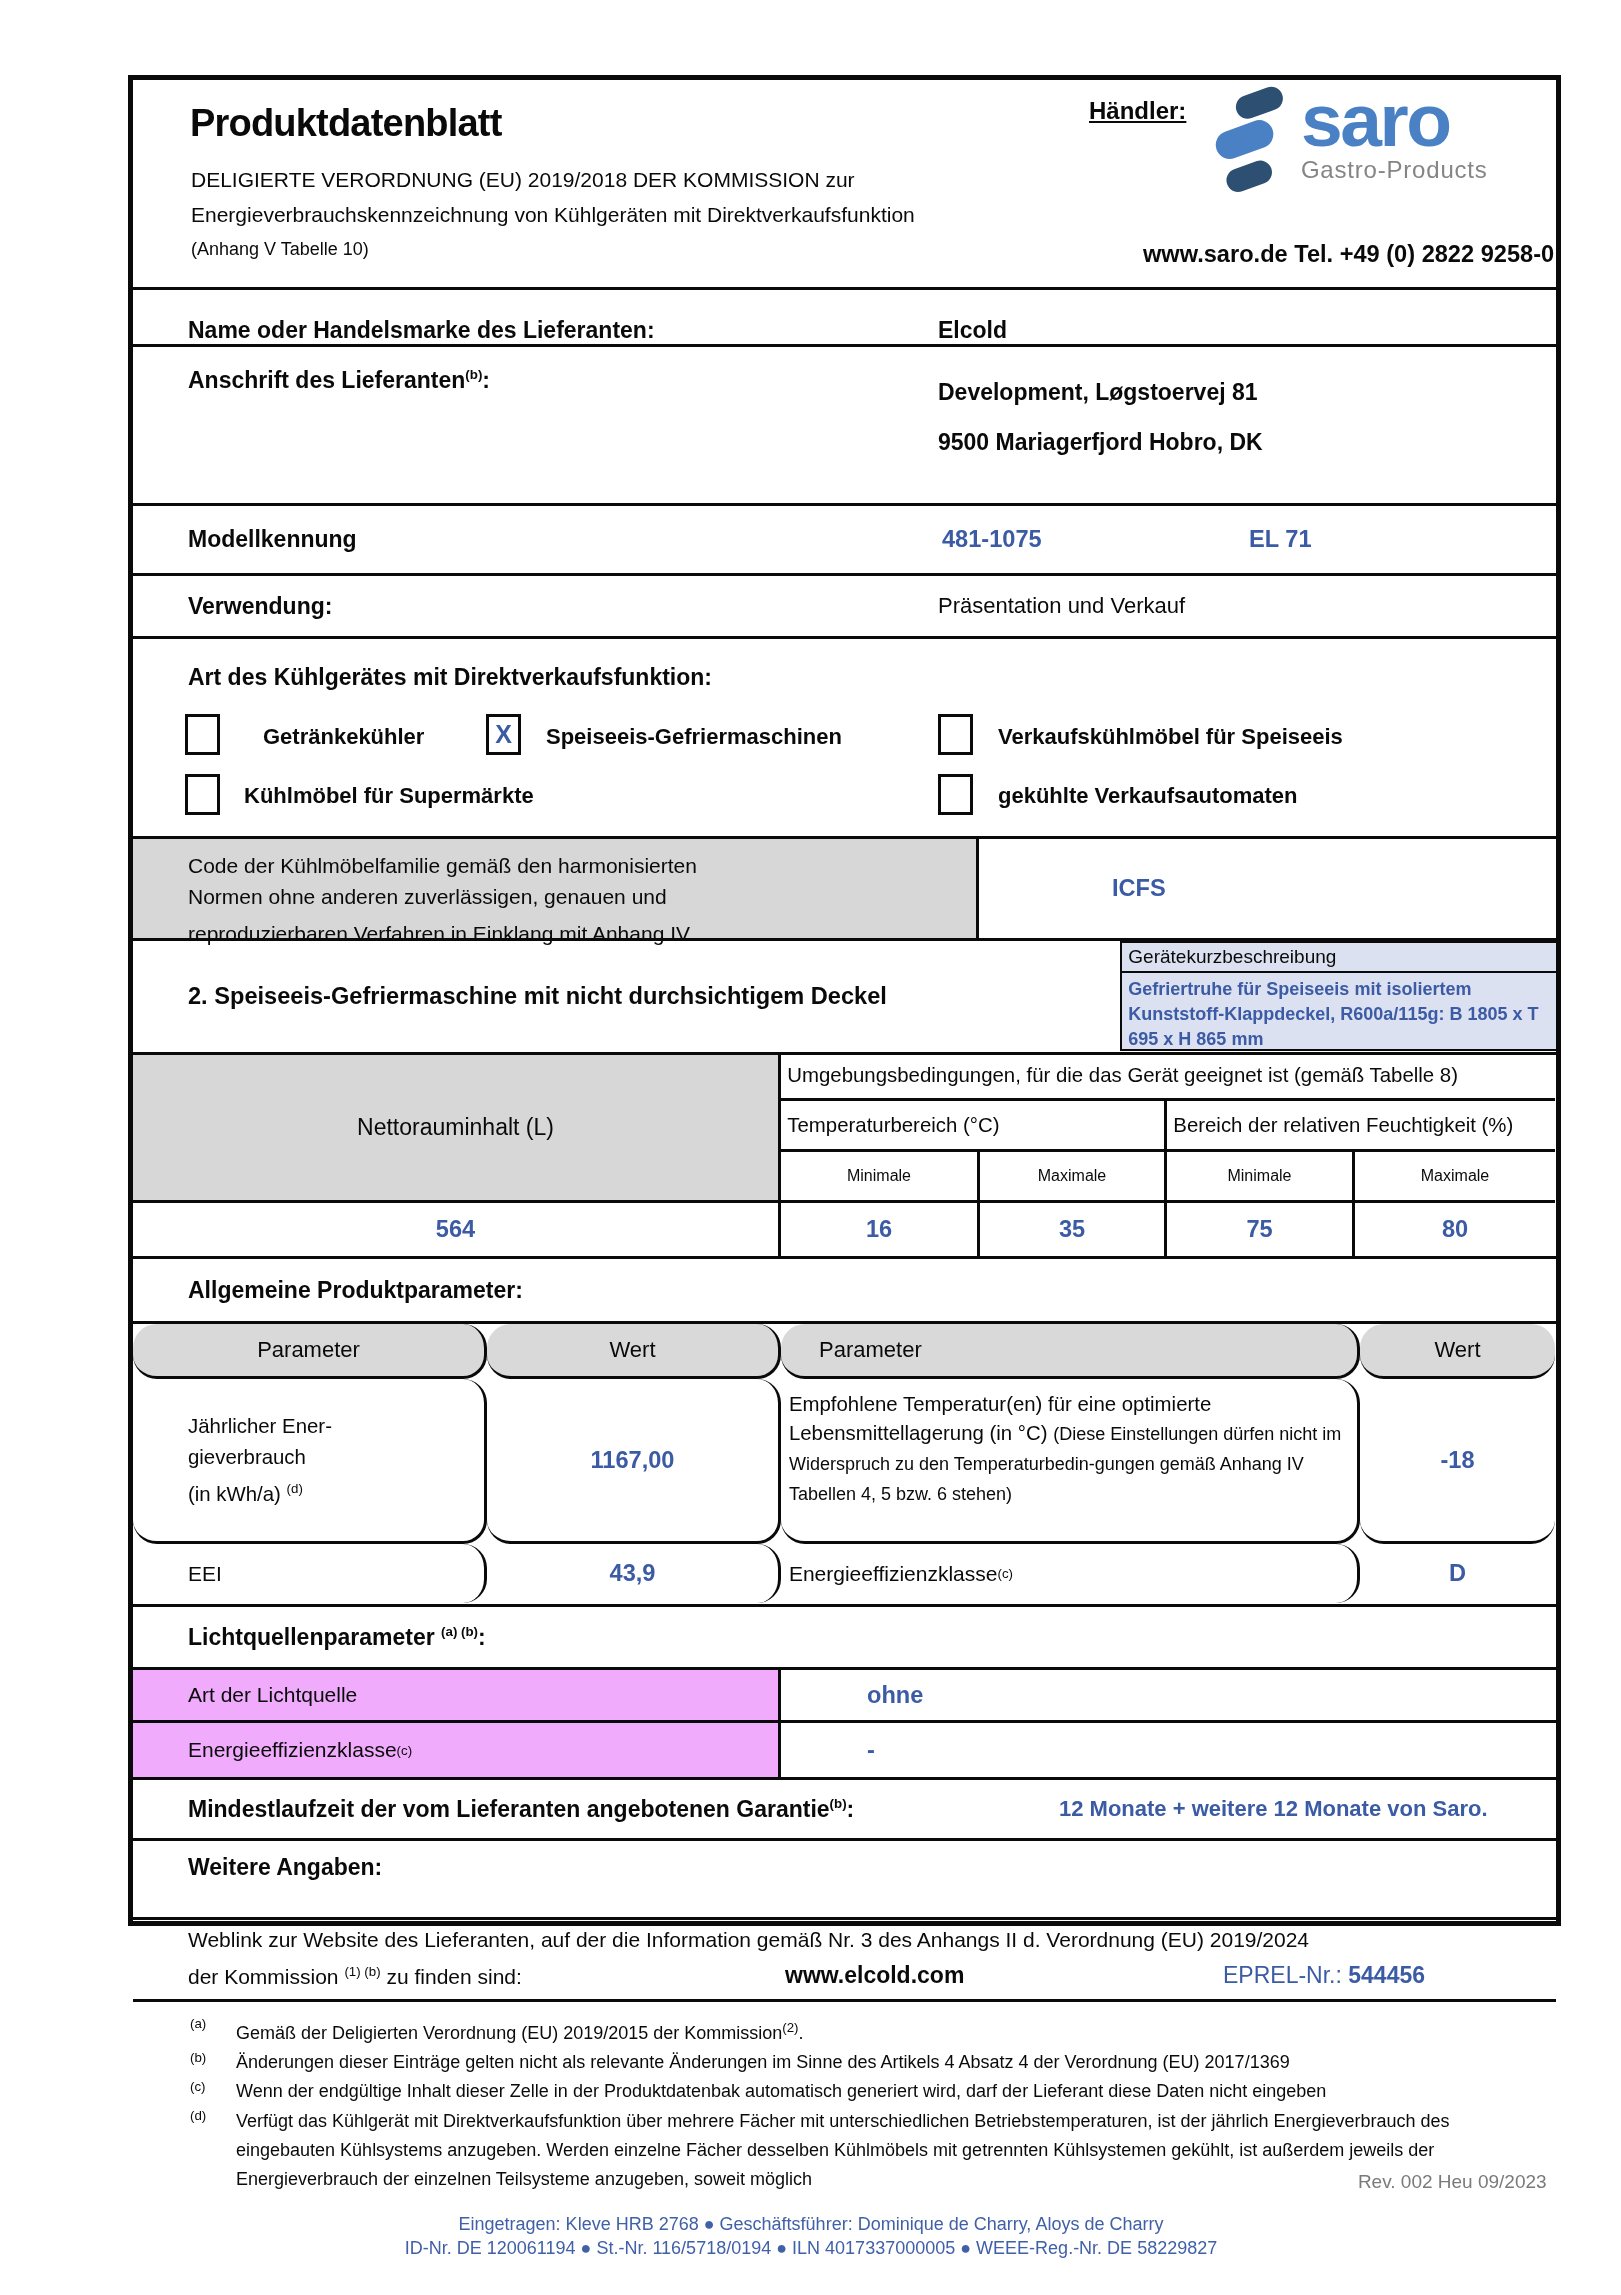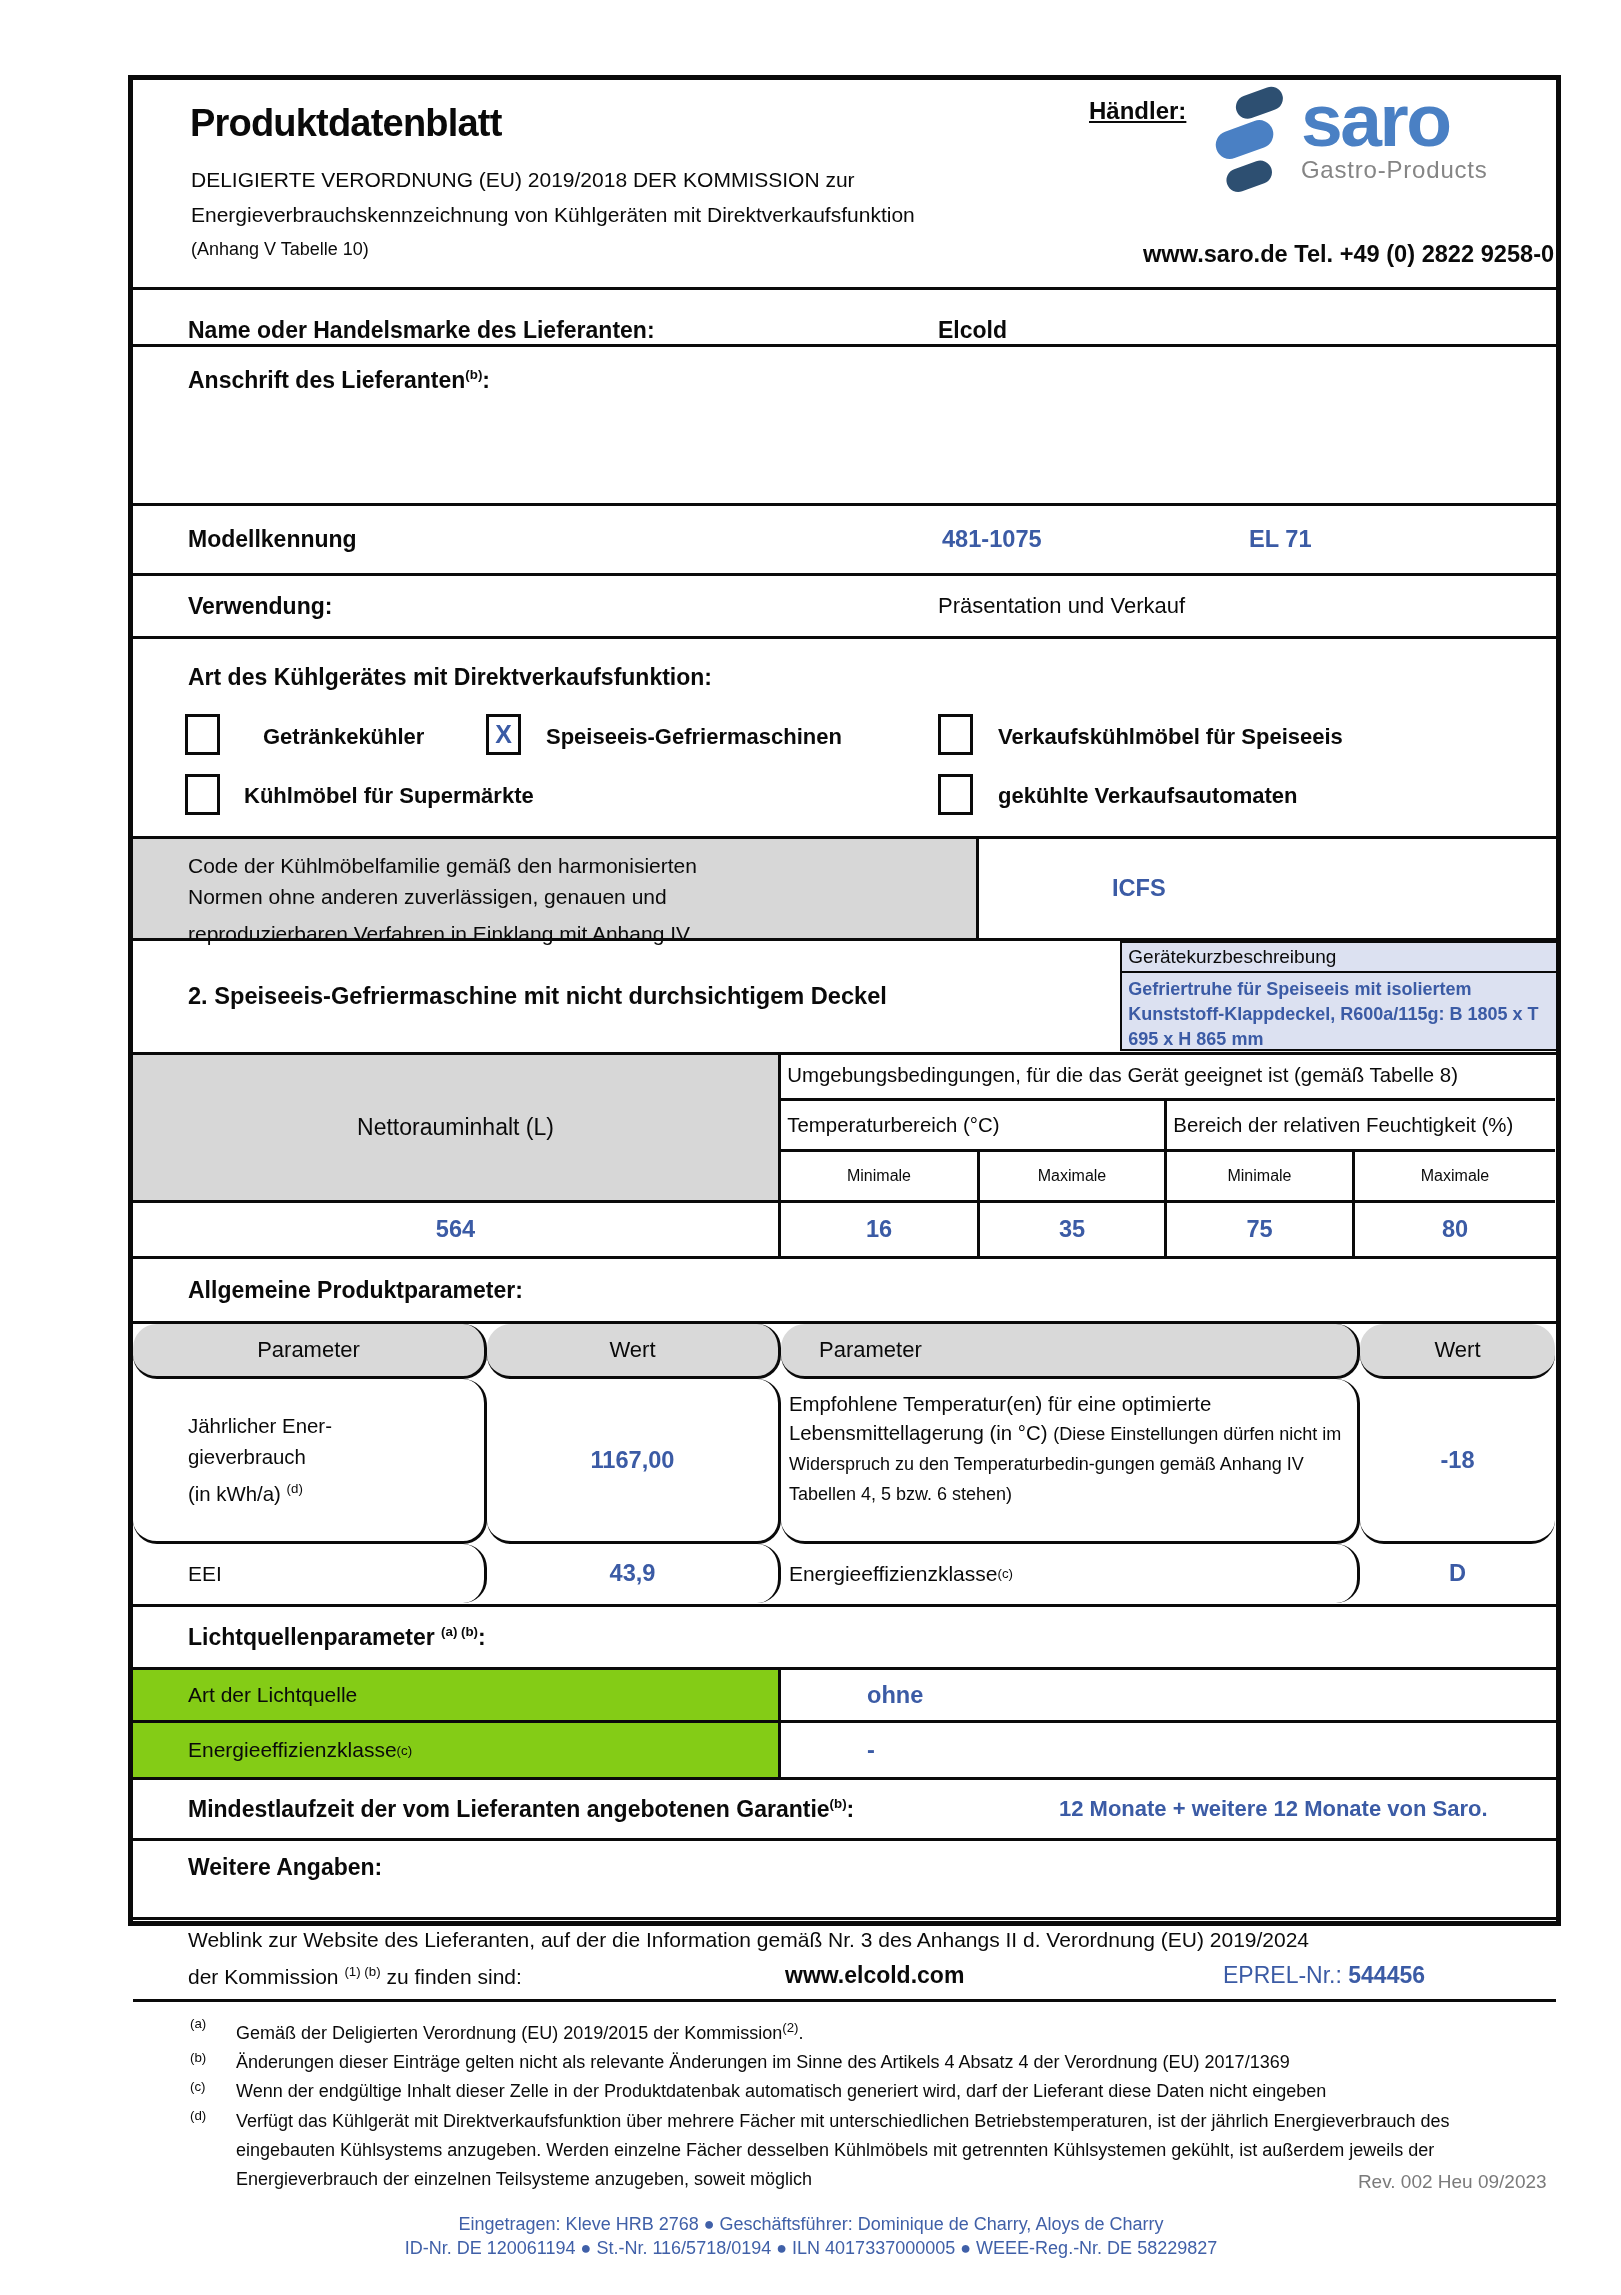--- a/index.html
+++ b/index.html
@@ -90,21 +90,21 @@
   .gp-h{background:#d9d9d9;display:flex;align-items:center;justify-content:center;font-size:22px;}
   .gp-h.left{justify-content:flex-start;padding-left:38px;}
   .gp-energy{display:flex;flex-direction:column;justify-content:center;padding-left:55px;font-size:20.4px;line-height:31px;}
   .gp-val{display:flex;align-items:center;justify-content:center;font-size:23.6px;}
   .gp-reco{padding:11px 12.6px 0 7.9px;font-size:20.4px;line-height:29px;}
   .gp-reco .small{font-size:18px;}
   .gp-eei{display:flex;align-items:center;padding-left:55px;font-size:21px;}
   .gp-effl{display:flex;align-items:center;padding-left:7.9px;font-size:21px;}
 
   
-  .li-left{width:648px;box-sizing:border-box;border-right:3.1px solid #0a0a0a;background:#84cc16;display:flex;align-items:center;padding-left:55px;font-size:21px;}
+  .li-left{width:648px;box-sizing:border-box;border-right:3.1px solid #0a0a0a;background:#f0abfc;display:flex;align-items:center;padding-left:55px;font-size:21px;}
   .li-val{display:flex;align-items:center;padding-left:86px;font-size:23.6px;}
 
   .gar-val{position:absolute;left:926px;font-size:22px;}
   .weitere-l{position:absolute;left:55px;top:12.6px;}
 
   .wl1{position:absolute;left:55px;top:7.9px;font-size:21px;}
   .wl2{position:absolute;left:55px;top:44px;font-size:21px;}
   .wl-url{position:absolute;left:652px;top:42px;font-size:23px;font-weight:bold;}
   .wl-eprel{position:absolute;left:1090px;top:42px;font-size:23px;color:#3b5ba5;}
   .wl-eprel b{font-weight:bold;}
@@ -145,20 +145,24 @@
 
   <div class="row r-name">
     <span class="label pad">Name oder Handelsmarke des Lieferanten:</span>
     <span class="val">Elcold</span>
   </div>
 
   <div class="row r-address">
     <div class="addr-label">
       <span>Anschrift des Lieferanten</span><span class="sup">(b)</span><span>:</span>
     </div>
+    <div class="addr-vals">
+      <div>Development, Løgstoervej 81</div>
+      <div>9500 Mariagerfjord Hobro, DK</div>
+    </div>
   </div>
 
   <div class="row r-model">
     <span class="label pad">Modellkennung</span>
     <span class="model-v1 blue">481-1075</span>
     <span class="model-v2 blue">EL 71</span>
   </div>
 
   <div class="row r-usage">
     <span class="label pad">Verwendung:</span>

